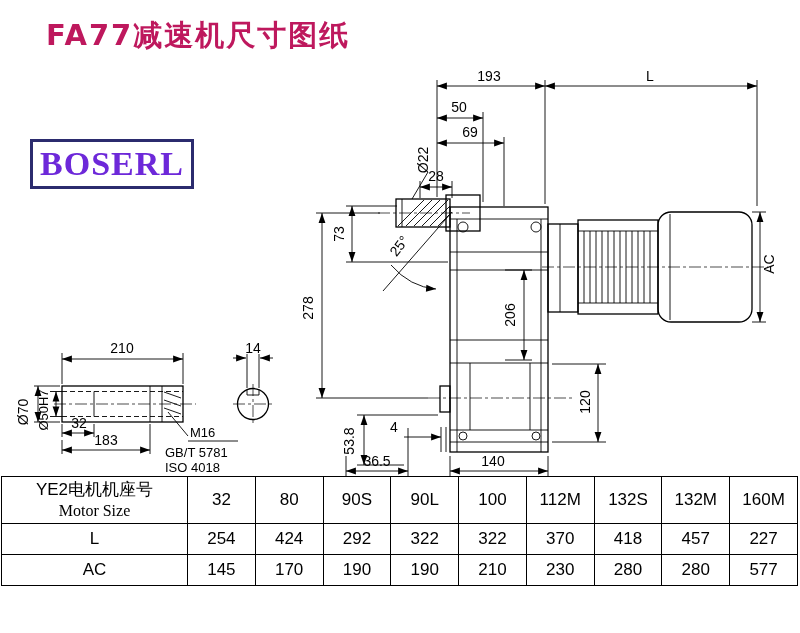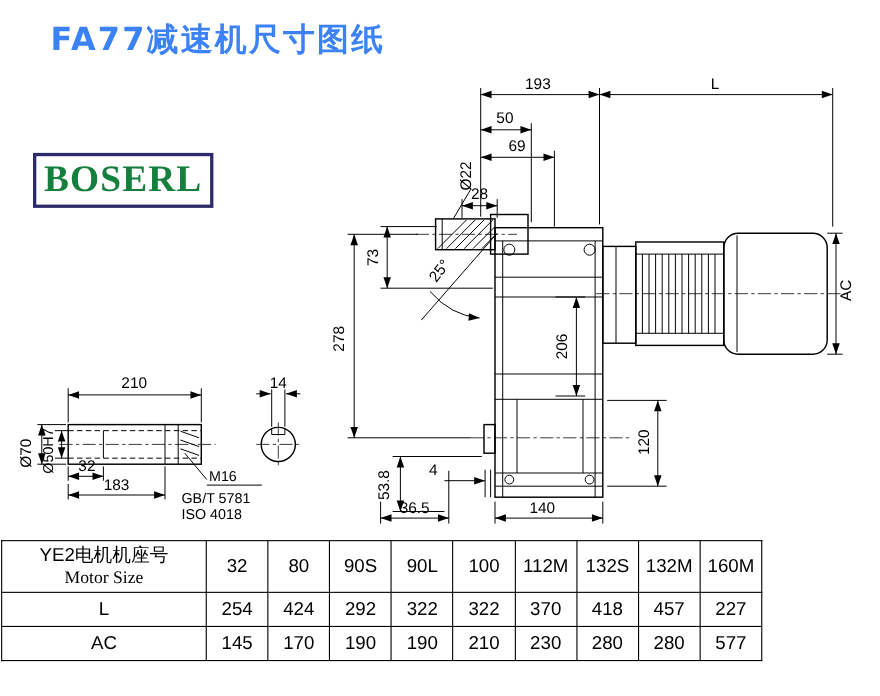--- a/index.html
+++ b/index.html
@@ -1,31 +1,31 @@
 <!DOCTYPE html>
 <html><head>
 <meta charset="utf-8">
 <style>
   html,body{margin:0;padding:0;background:#fff;width:800px;height:633px;overflow:hidden;
     font-family:"Liberation Sans",sans-serif;}
   #stage{position:relative;width:800px;height:633px;background:#fff;}
-  #title{position:absolute;left:46px;top:16px;font-size:29px;font-weight:900;color:#3b82f6;
+  #title{position:absolute;left:46px;top:16px;font-size:29px;font-weight:900;color:#be185d;
     letter-spacing:2px;font-family:"DejaVu Sans",sans-serif;}
   #logo{position:absolute;left:30px;top:139px;width:158px;height:44px;border:3px solid #2b2b6e;
     display:flex;align-items:center;justify-content:center;}
-  #logo span{font-family:"Liberation Serif",serif;font-size:34px;font-weight:bold;color:#15803d;letter-spacing:1px;}
+  #logo span{font-family:"Liberation Serif",serif;font-size:34px;font-weight:bold;color:#6d28d9;letter-spacing:1px;}
   svg{position:absolute;left:0;top:0;}
   .ol{stroke:#000;stroke-width:1.3;fill:none;}
   .tl{stroke:#000;stroke-width:0.9;fill:none;}
   .dl{stroke:#000;stroke-width:0.9;fill:none;}
   .cl{stroke:#000;stroke-width:0.7;fill:none;stroke-dasharray:12 3 3 3;}
   .bore{stroke:#000;stroke-width:0.9;fill:none;stroke-dasharray:5 3;}
   .dt{font:14px "Liberation Sans",sans-serif;fill:#000;}
   .ds{font:13px "Liberation Sans",sans-serif;fill:#000;}
-  #dims-table{position:absolute;left:1px;top:491px;width:692px;border-collapse:collapse;table-layout:fixed;}
+  #dims-table{position:absolute;left:1px;top:476px;width:797px;border-collapse:collapse;table-layout:fixed;}
   #dims-table td{border:1px solid #000;text-align:center;vertical-align:middle;font-size:17px;color:#000;padding:0;}
   #dims-table tr.hd td{height:46px;}
   #dims-table tr.dr td{height:30px;}
   .hd-cn{font-size:17px;line-height:22px;}
   .hd-en{font-family:Liberation Serif, serif;font-size:16px;line-height:20px;}
 </style>
 </head>
 <body>
 
 <div id="stage">

